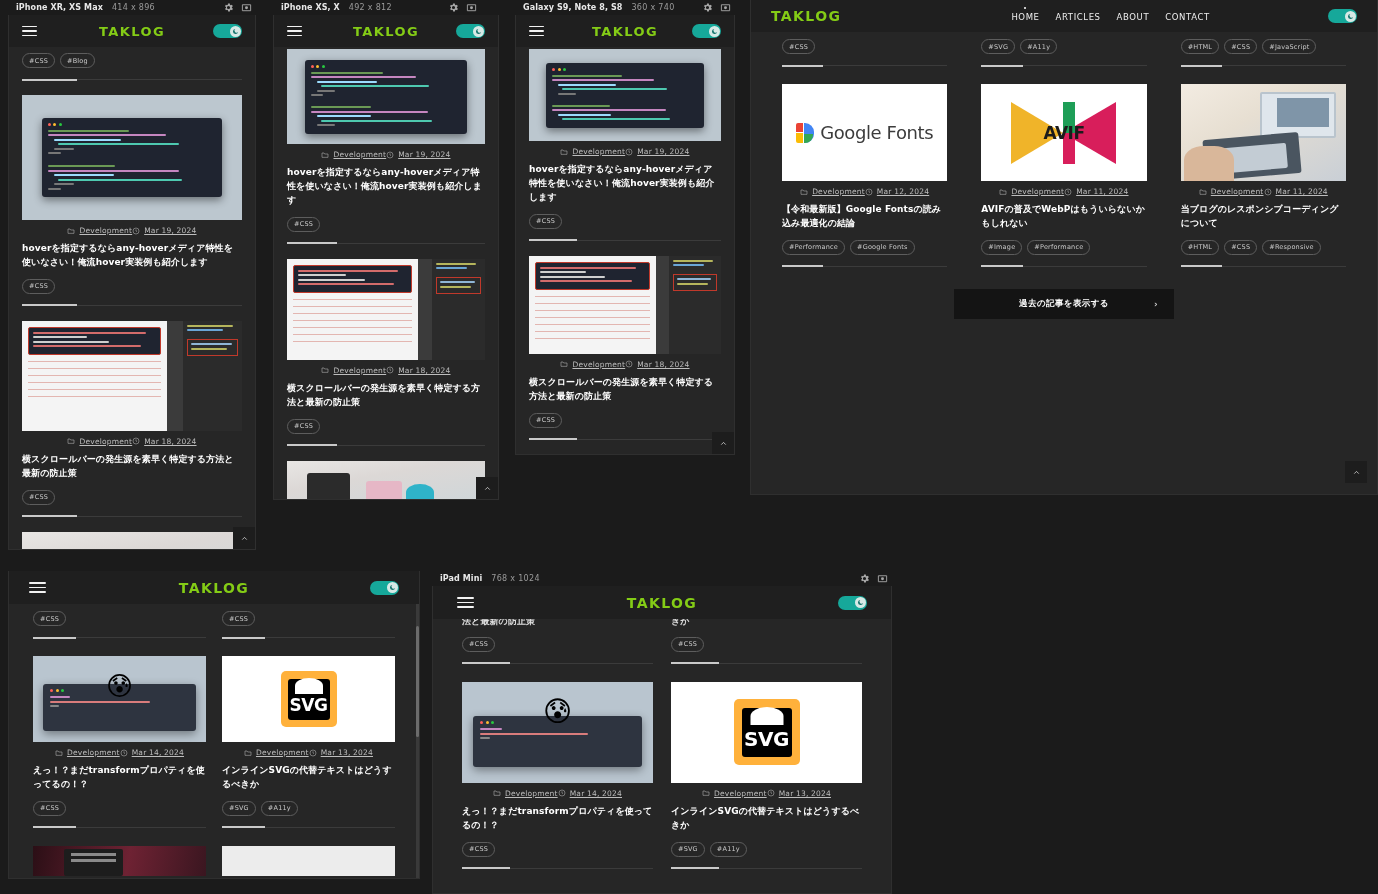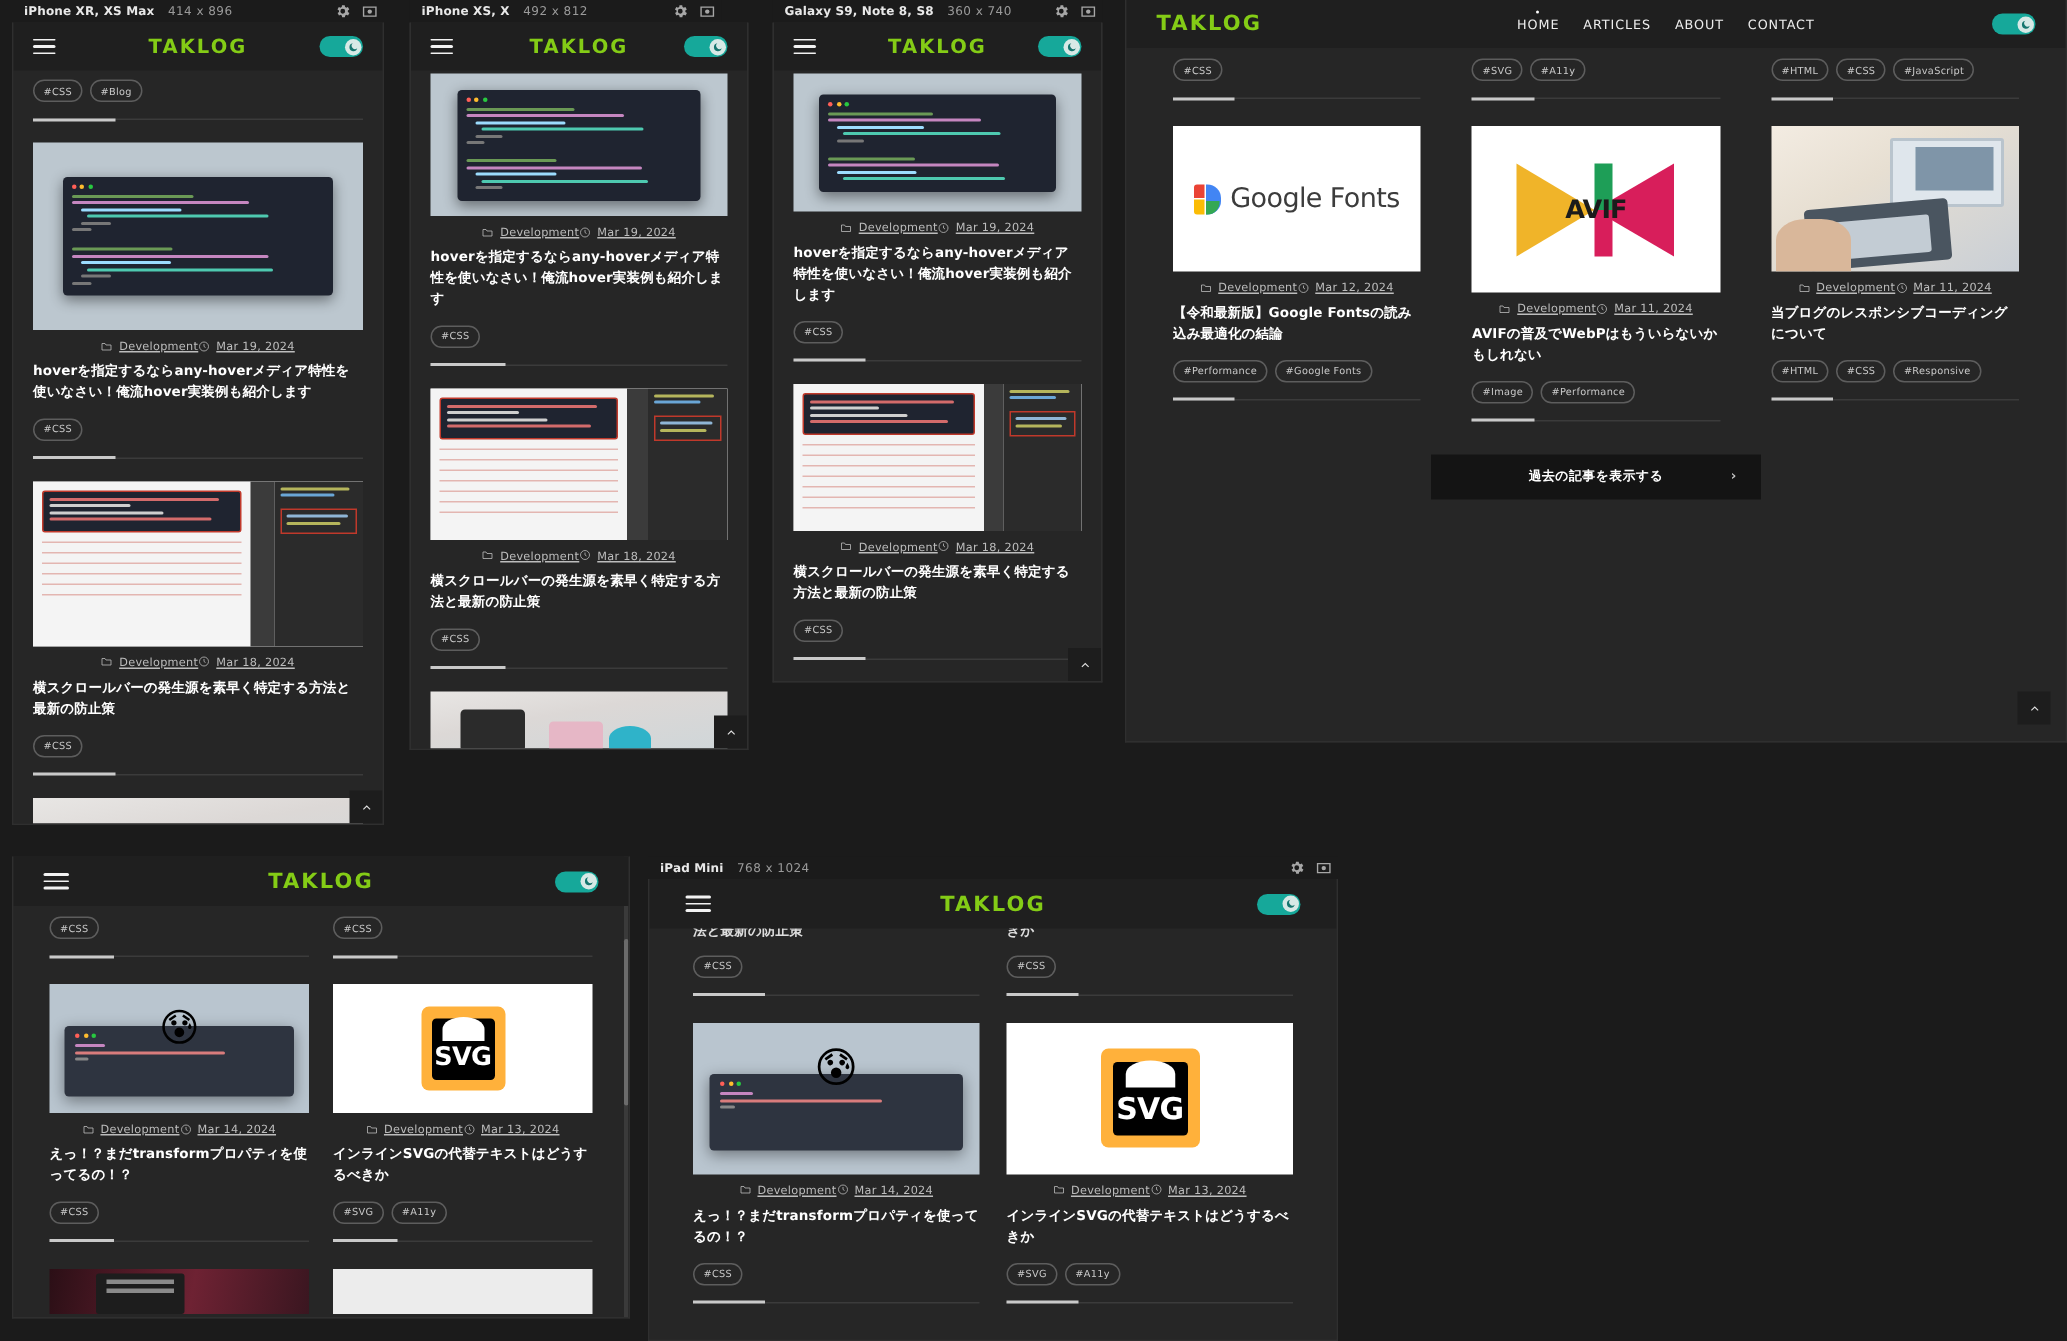--- a/index.html
+++ b/index.html
@@ -663,21 +663,21 @@
             </div>
             <div class="title">【令和最新版】Google Fontsの読み込み最適化の結論</div>
             <div class="tags">
               <span class="tag">#Performance</span>
               <span class="tag">#Google Fonts</span>
             </div>
             <div class="divider"></div>
           </div>
 
           <div class="card" style="margin-top:14px;">
-            <div class="thumb logo-shot" style="height:111px;">
+            <div class="thumb logo-shot" style="height:97px;">
               <span style="position:relative;width:105px;height:62px;display:block;">
                 <span style="position:absolute;left:0;top:0;width:0;height:0;border-top:31px solid transparent;border-bottom:31px solid transparent;border-left:52px solid #f0b429;"></span>
                 <span style="position:absolute;right:0;top:0;width:0;height:0;border-top:31px solid transparent;border-bottom:31px solid transparent;border-right:53px solid #d81e5b;"></span>
                 <span style="position:absolute;left:52px;top:0;width:12px;height:31px;background:#1e9e57;"></span>
                 <span style="position:absolute;left:52px;top:31px;width:12px;height:31px;background:#d81e5b;"></span>
                 <span style="position:absolute;left:50%;top:50%;transform:translate(-50%,-50%);color:#1b1b1b;font-weight:bold;font-size:17px;letter-spacing:-.5px;">AVIF</span>
               </span>
             </div>
             <div class="meta">
               <span class="left">

